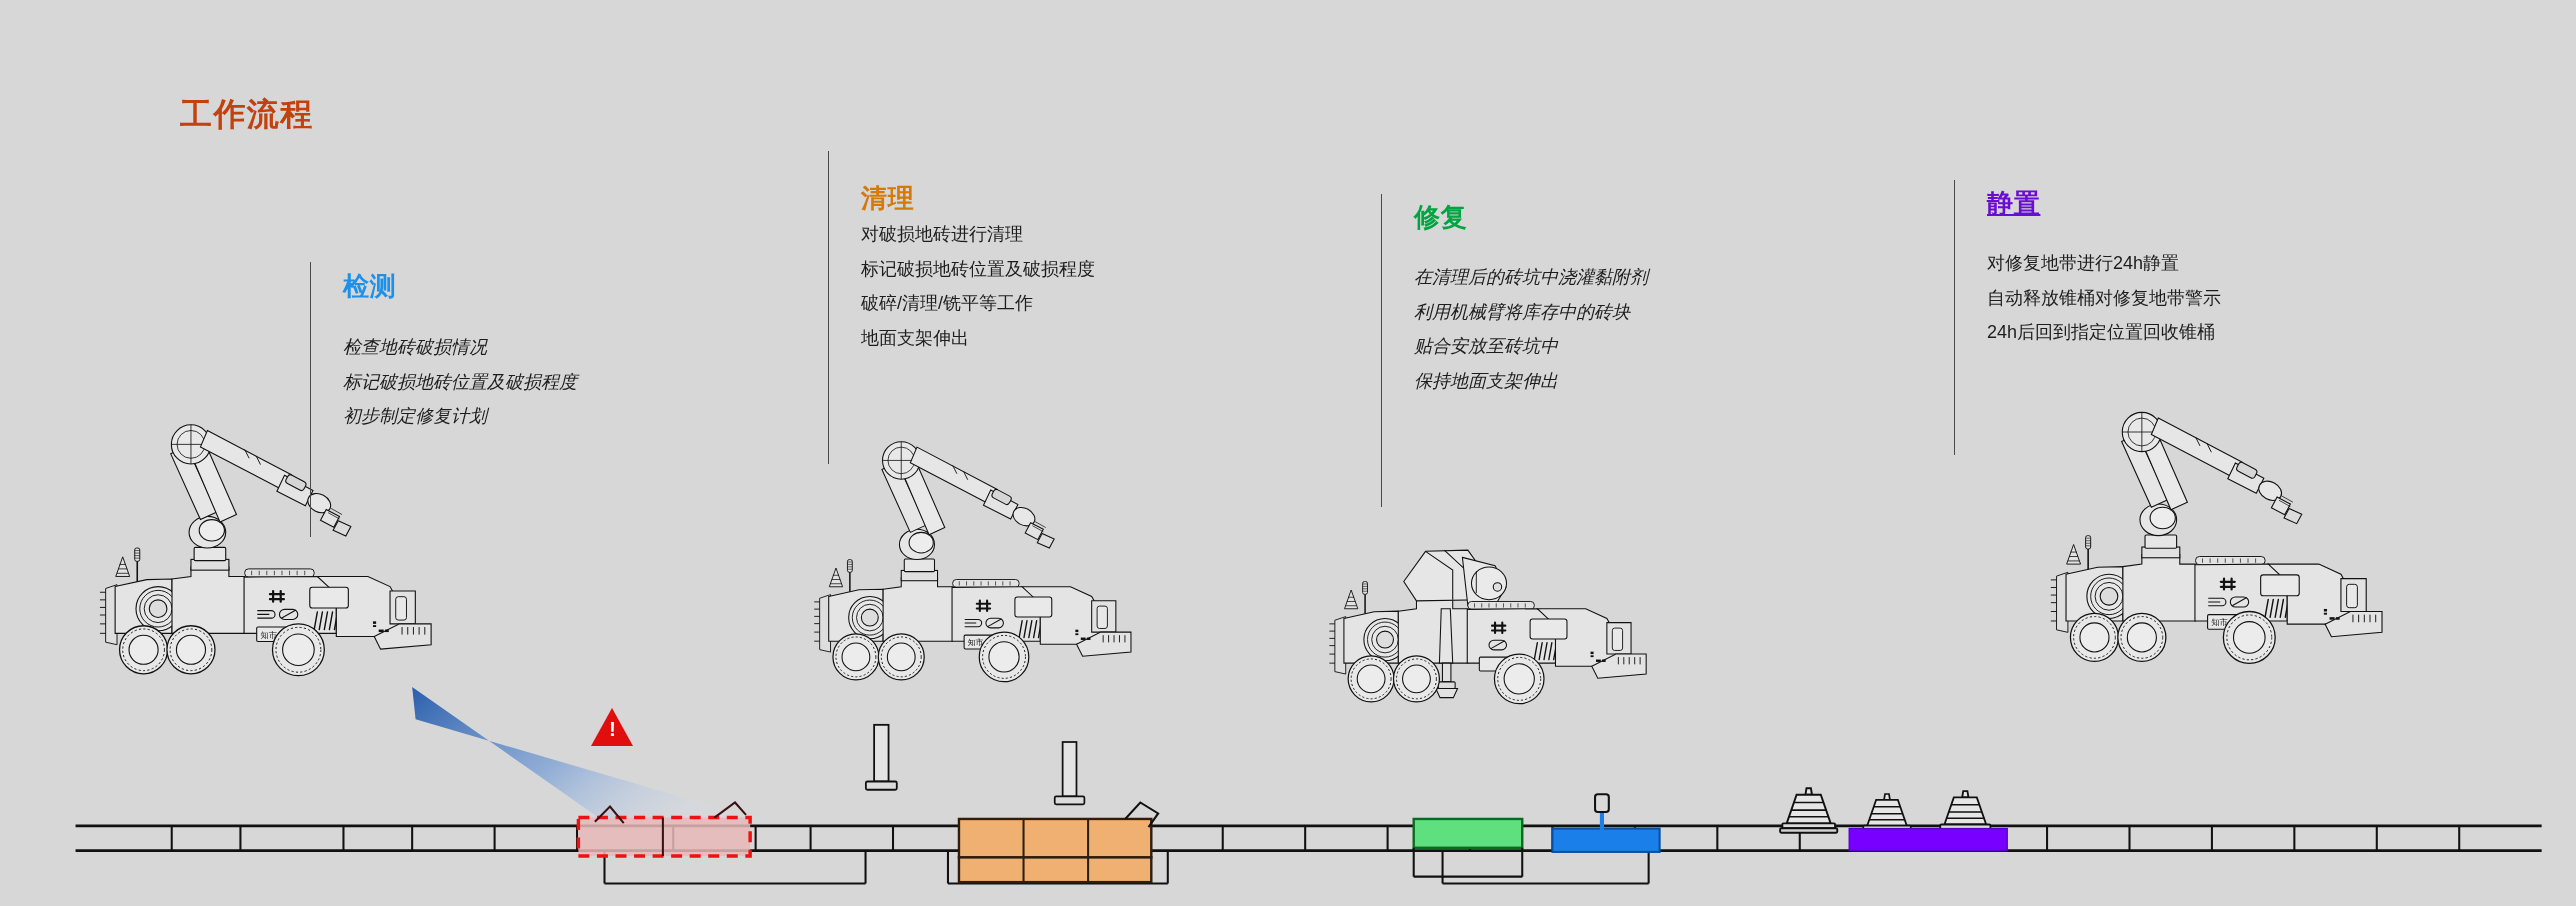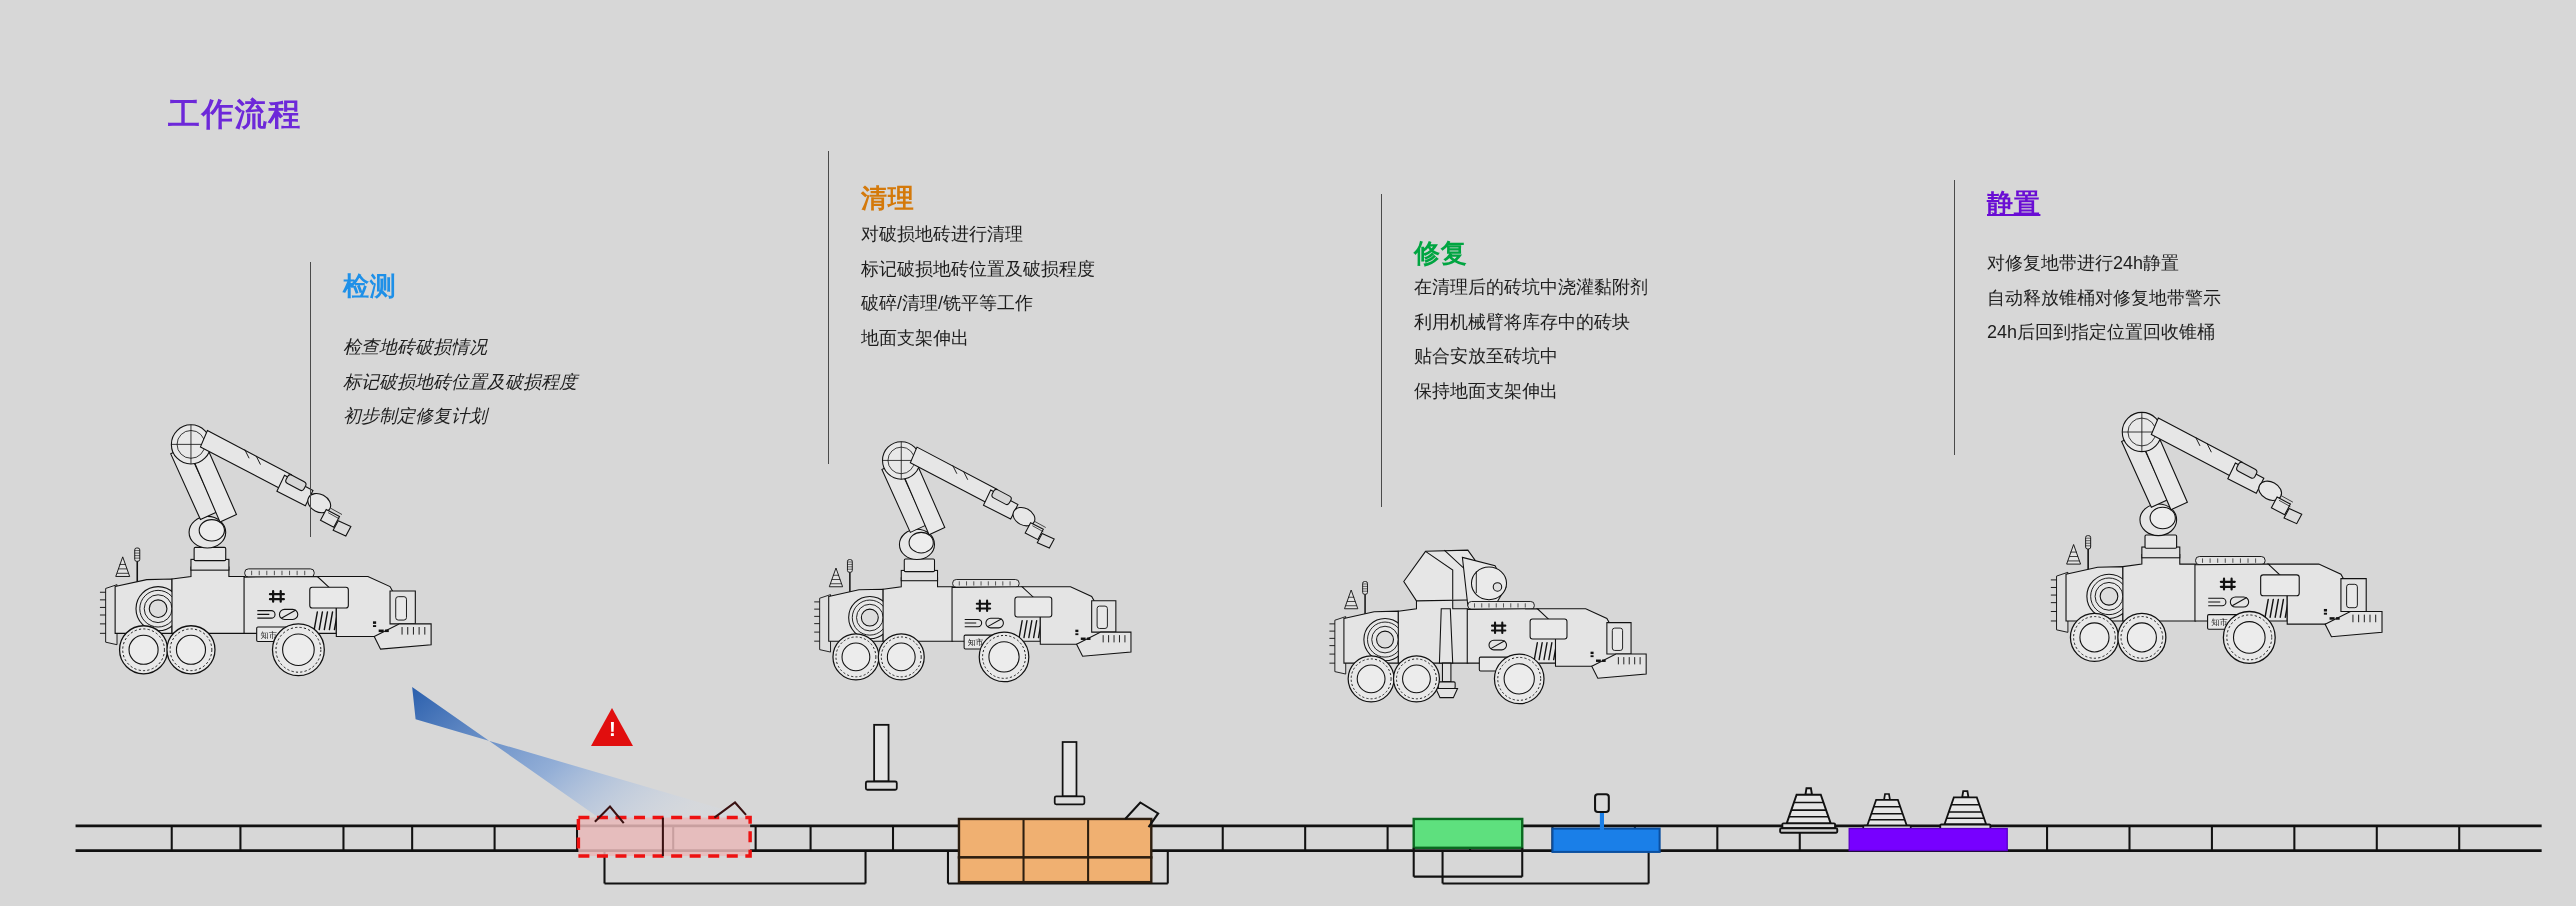--- a/index.html
+++ b/index.html
@@ -7,22 +7,22 @@
     width:2576px;height:907px;
     background:#d7d7d7;
     font-family:"Liberation Sans","DejaVu Sans",sans-serif;
     overflow:hidden;
     position:relative;
   }
   #stage{position:absolute;left:0;top:0;width:2576px;height:907px;}
 
   
   #page-title{
-    position:absolute;left:168px;top:98px;
-    font-size:32px;font-weight:700;color:#6d28d9;
+    position:absolute;left:180px;top:98px;
+    font-size:32px;font-weight:700;color:#c2410c;
     letter-spacing:1.4px;line-height:1;
     white-space:nowrap;
   }
 
   
   .step{position:absolute;}
   .step .rule{
     position:absolute;left:0;top:0;width:0.7px;
     background:#4a4a4a;
   }
@@ -44,22 +44,22 @@
   #step-1 .heading{left:33px;top:11px;text-align:center;}
   #step-1 .lines{left:33px;top:76px;font-style:italic;}
 
   #step-2{left:828px;top:151px;}
   #step-2 .rule{height:313px;}
   #step-2 .heading{left:33px;top:9.6px;}
   #step-2 .lines{left:33px;top:74px;}
 
   #step-3{left:1381px;top:194px;}
   #step-3 .rule{height:313px;}
-  #step-3 .heading{left:33px;top:9.6px;margin-top:36px;}
-  #step-3 .lines{left:33px;top:84px;}
+  #step-3 .heading{left:33px;top:9.6px;}
+  #step-3 .lines{left:33px;top:74px;font-style:italic;}
 
   #step-4{left:1954px;top:180px;}
   #step-4 .rule{height:275px;}
   #step-4 .heading{left:33px;top:9.6px;}
   #step-4 .lines{left:33px;top:74px;}
 
   
   #road{position:absolute;left:0;top:0;width:2576px;height:907px;pointer-events:none;}
 
   

